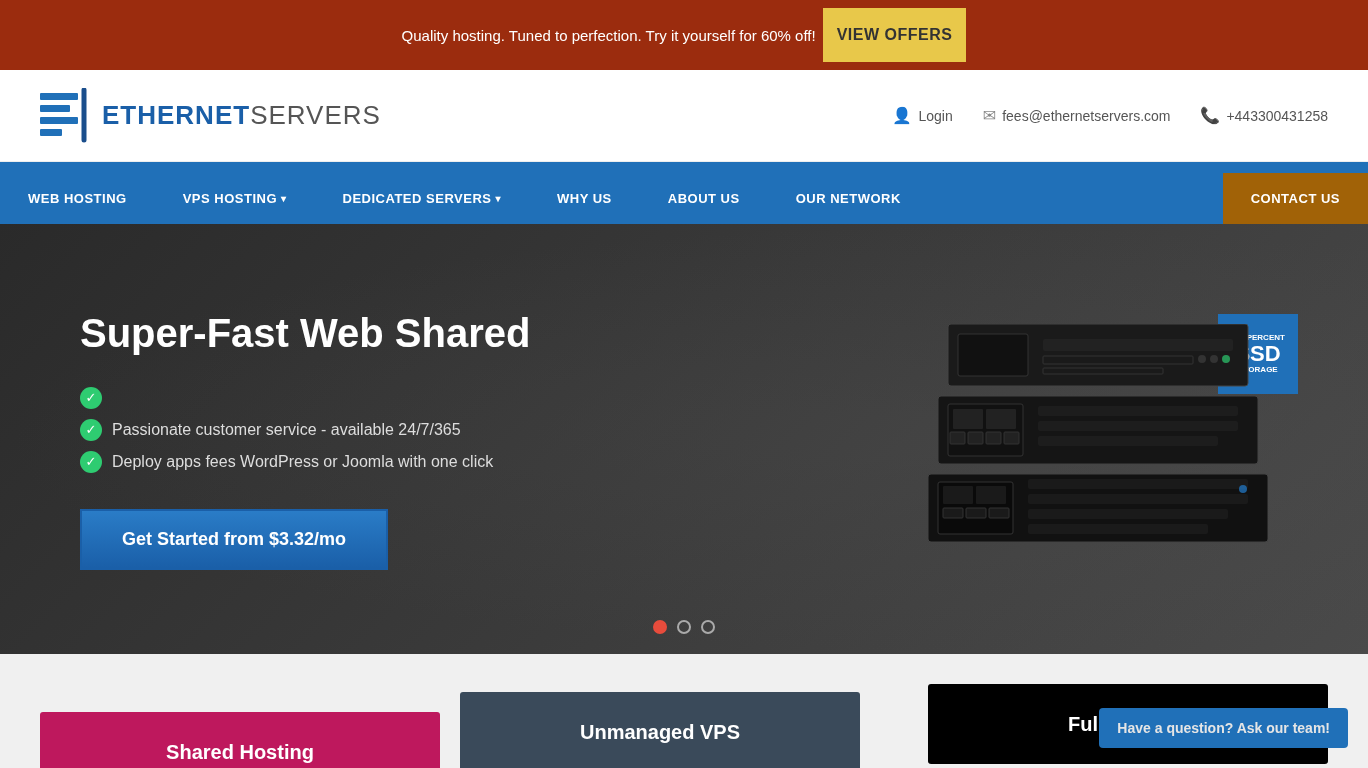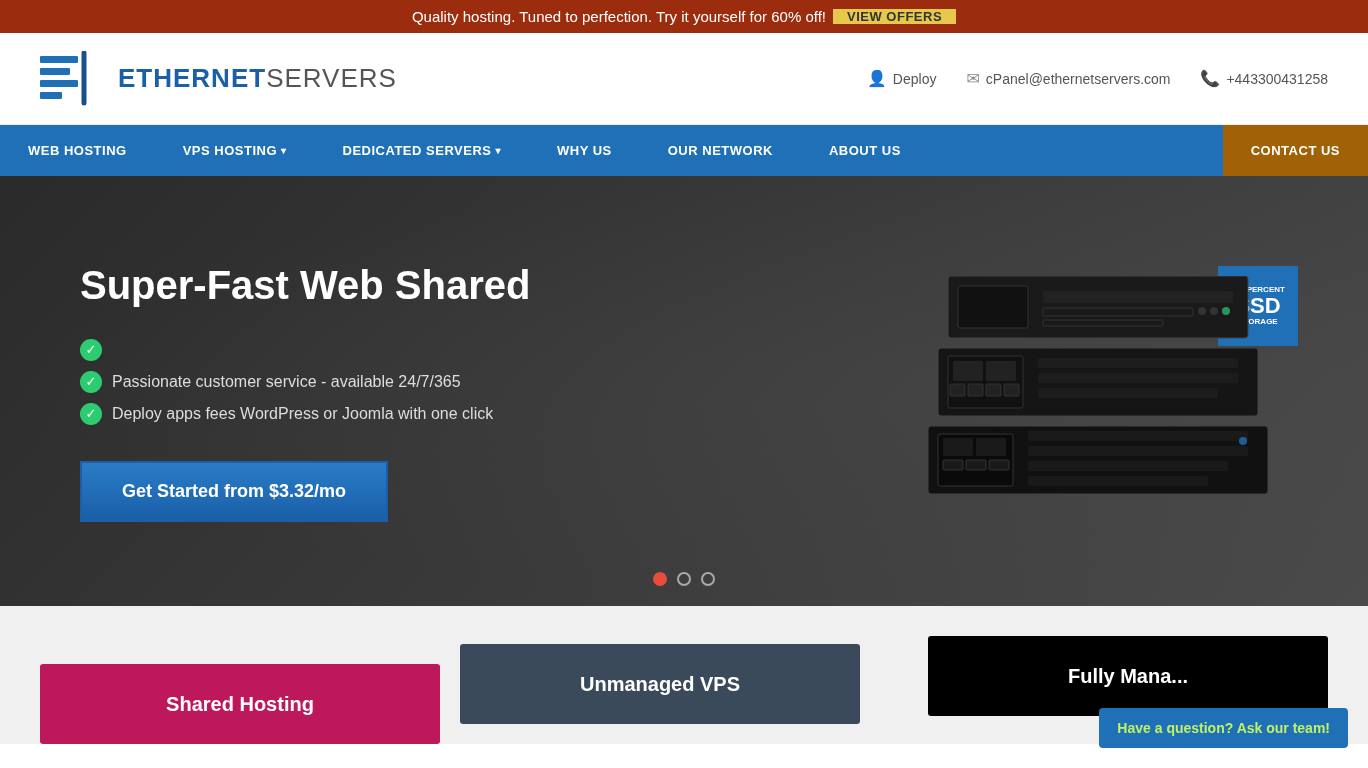--- a/index.html
+++ b/index.html
@@ -14,41 +14,41 @@
       font-size: 15px;
       display: flex;
       align-items: center;
       justify-content: center;
       gap: 7px;
     }
     .view-offers-btn {
       background-color: #e8c84a;
       color: #333;
       font-weight: bold;
-      font-size: 13px;
-      padding: 0 14px;
+      font-size: 16px;
+      padding: 18px 14px;
       border: none;
       cursor: pointer;
       text-transform: uppercase;
       letter-spacing: 0.5px;
     }
 
     
     .header {
       background: white;
       display: flex;
       align-items: center;
       justify-content: space-between;
       padding: 18px 40px;
       border-bottom: 1px solid #eee;
     }
     .logo {
       display: flex;
       align-items: center;
-      gap: 28px;
+      gap: 12px;
     }
     .logo-icon {
       width: 50px;
       height: 55px;
     }
     .logo-text {
       font-size: 26px;
       color: #333;
       letter-spacing: 1px;
     }
@@ -85,20 +85,21 @@
       font-size: 13px;
       font-weight: bold;
       text-transform: uppercase;
       padding: 18px 28px;
       cursor: pointer;
       letter-spacing: 0.5px;
       display: flex;
       align-items: center;
       gap: 4px;
       white-space: nowrap;
+      margin-top: 11px;
     }
     .nav-item.contact-us {
       background-color: #a16207;
       margin-left: auto;
     }
     .nav-item .dropdown-arrow {
       font-size: 10px;
     }
 
     
@@ -247,21 +248,21 @@
     .card-dark { background: #be185d; margin-top: 28px; }
     .card-medium { background: #3a4a5a; margin-top: 8px; }
     .card-blue { background: #000000; margin-left: 48px; }
 
     
     .chat-bubble {
       position: fixed;
       bottom: 20px;
       right: 20px;
       background: #2070b8;
-      color: #bef264;
+      color: #e5e5e5;
       padding: 12px 18px;
       border-radius: 4px;
       font-size: 14px;
       font-weight: bold;
       cursor: pointer;
       z-index: 100;
     }
   </style>
 </head>
 <body>
@@ -281,25 +282,25 @@
 
       <line x1="44" y1="2" x2="44" y2="52" stroke="#1a4e8c" stroke-width="5" stroke-linecap="round"></line>
     </svg>
     <div class="logo-text">
       <span>ETHERNET</span><span style="font-weight:300;color:#555;">SERVERS</span>
     </div>
   </div>
   <div class="header-right">
     <div class="item">
       <span class="icon-person">👤</span>
-      <span>Deploy</span>
+      <span>Login</span>
     </div>
     <div class="item">
       <span class="icon-email">✉</span>
-      <span>cPanel@ethernetservers.com</span>
+      <span>fees@ethernetservers.com</span>
     </div>
     <div class="item">
       <span class="icon-phone">📞</span>
       <span>+443300431258</span>
     </div>
   </div>
 </div>
 
 <nav class="nav">
   <div class="nav-item">
@@ -310,24 +311,24 @@
     <span class="dropdown-arrow">▾</span>
   </div>
   <div class="nav-item">
     <span>DEDICATED SERVERS</span>
     <span class="dropdown-arrow">▾</span>
   </div>
   <div class="nav-item">
     <span>WHY US</span>
   </div>
   <div class="nav-item">
+    <span>ABOUT US</span>
+  </div>
+  <div class="nav-item">
     <span>OUR NETWORK</span>
-  </div>
-  <div class="nav-item">
-    <span>ABOUT US</span>
   </div>
   <div class="nav-item contact-us">
     <span>CONTACT US</span>
   </div>
 </nav>
 
 <div class="hero">
   <div class="hero-left">
     <h1 class="hero-title">Super-Fast Web Shared</h1>
     <ul class="hero-features">

